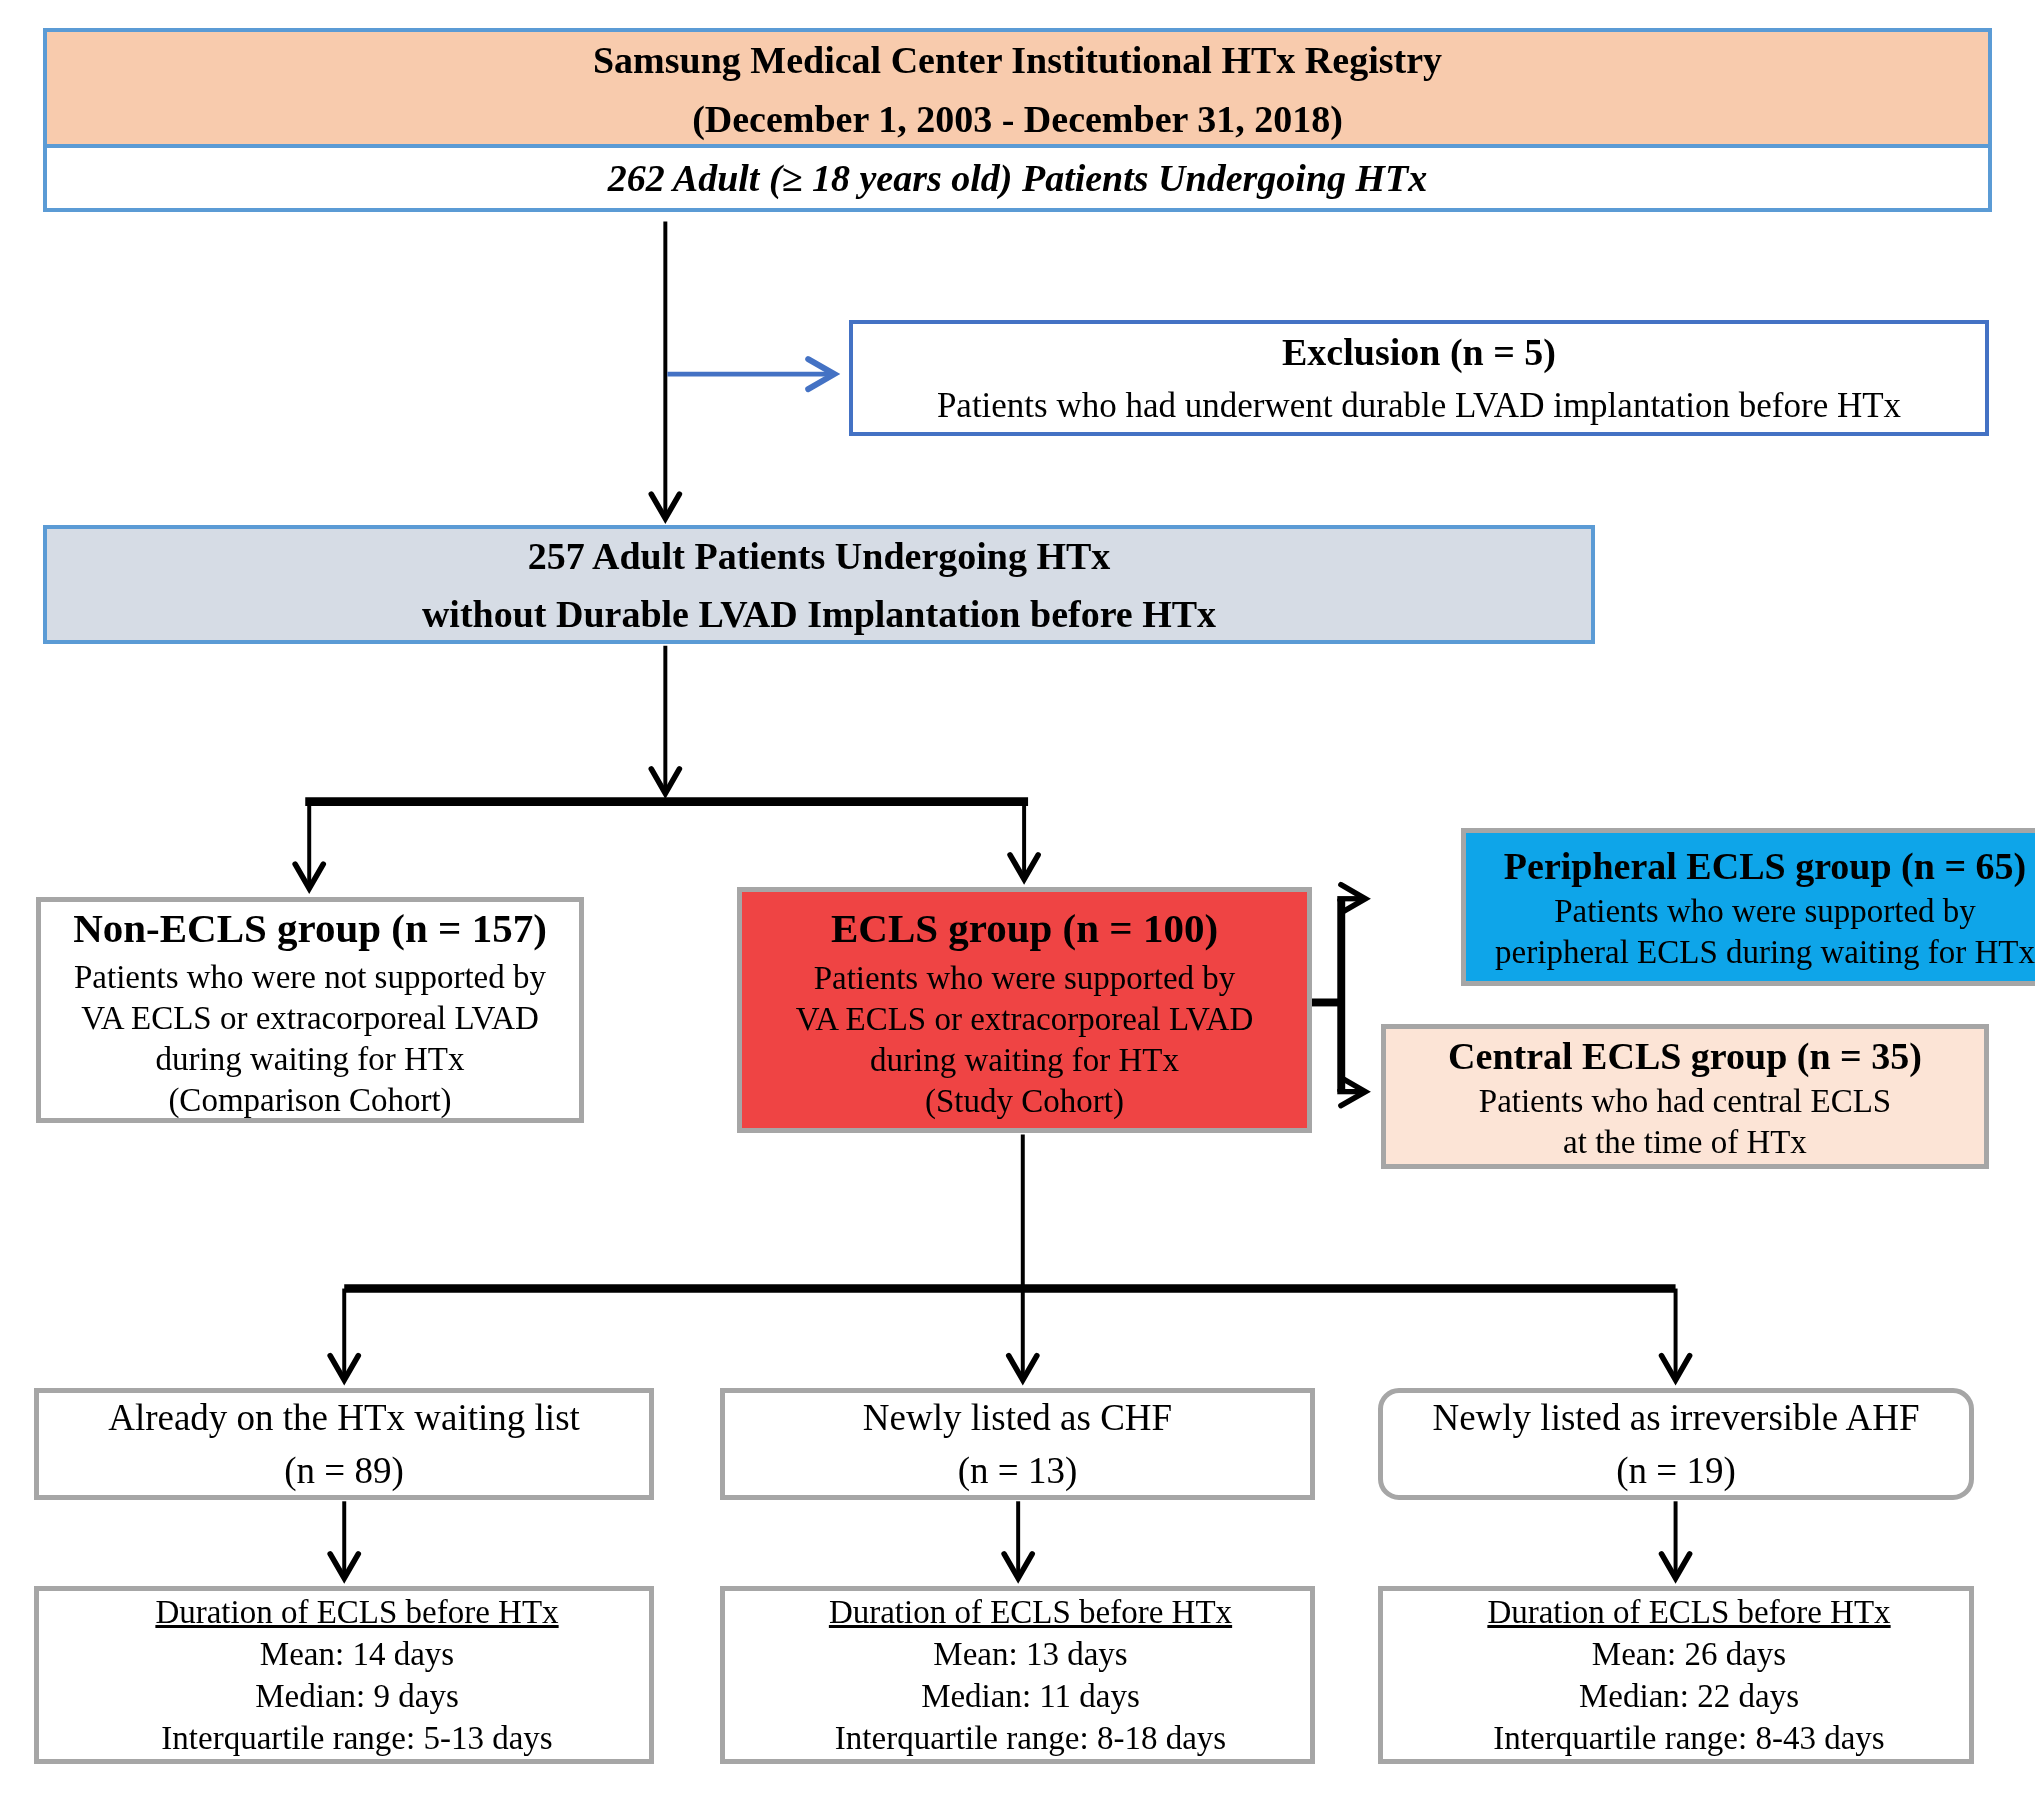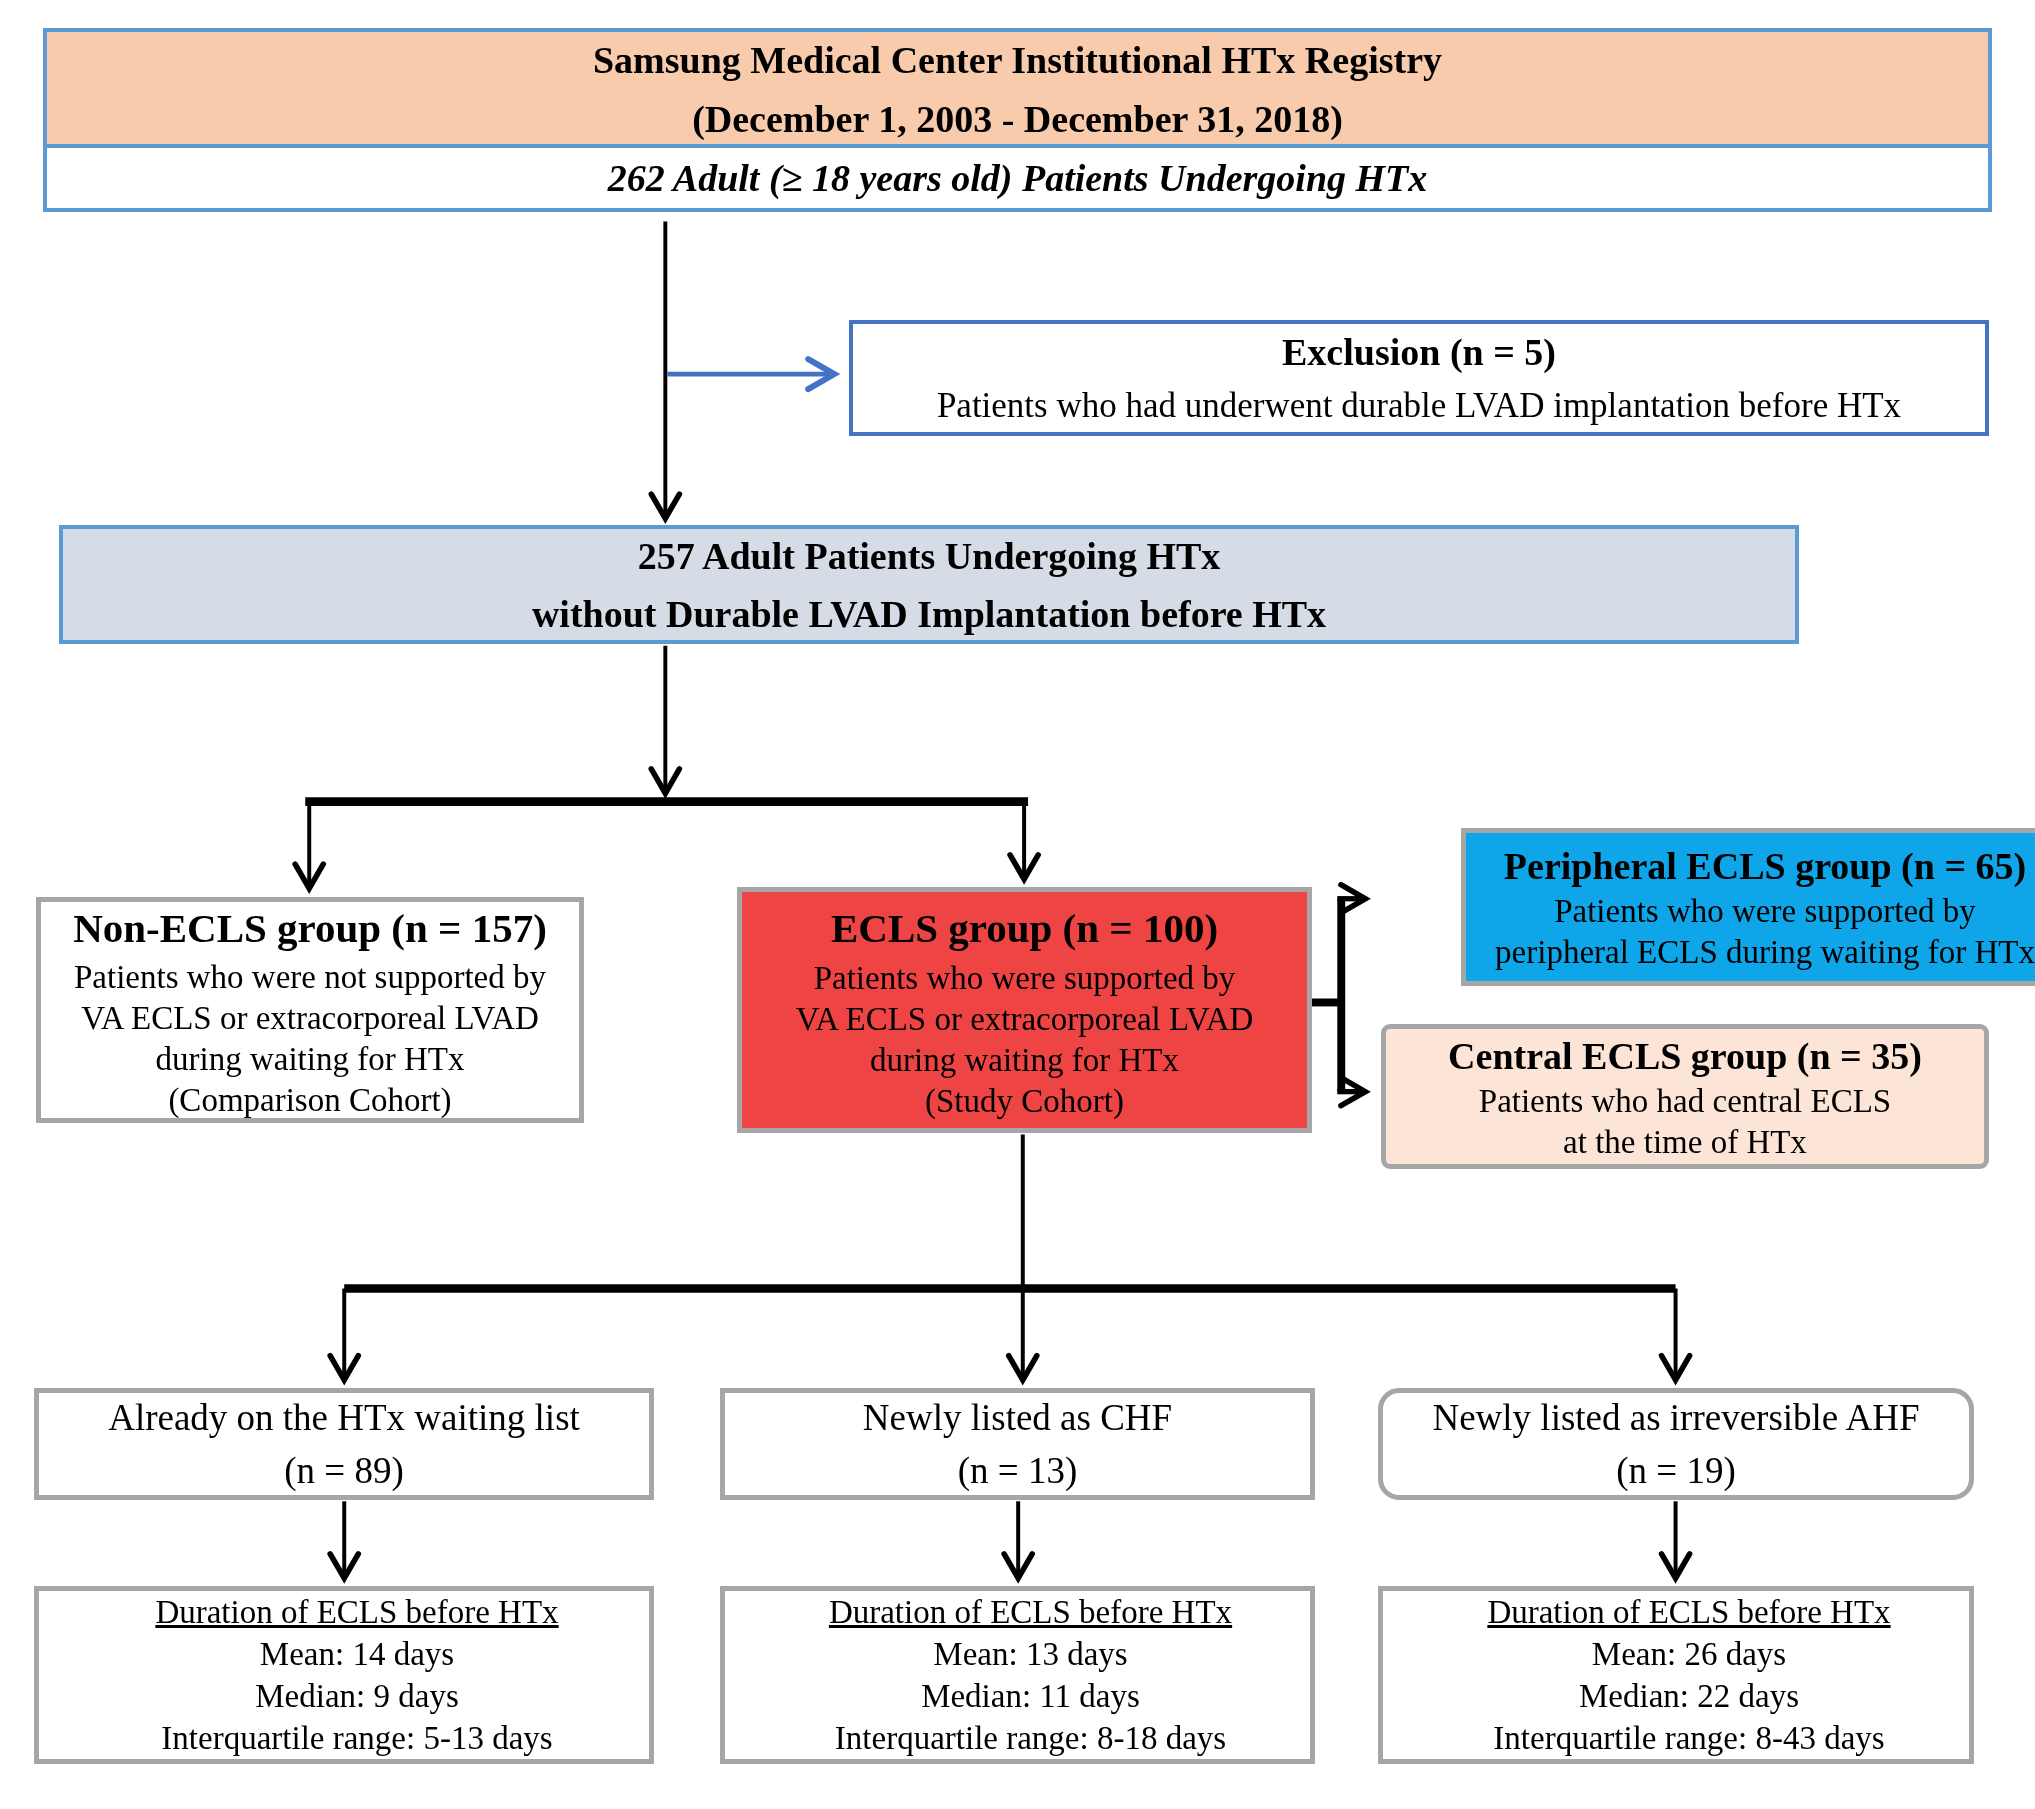--- a/index.html
+++ b/index.html
@@ -29,30 +29,30 @@
   .underline{text-decoration:underline;}
 
   
   .registry{left:43px;top:28px;width:1949px;height:124px;background:#F8CBAD;font-size:38px;font-weight:bold;line-height:59px;}
   
   .adults{left:43px;top:144px;width:1949px;height:68px;font-size:38px;font-weight:bold;line-height:46px;font-style:italic;}
   
   .exclusion{left:849px;top:320px;width:1140px;height:116px;font-size:35px;line-height:52px;}
   .exclusion .ttl{font-size:38px;font-weight:bold;line-height:56px;}
   
-  .nolvad{left:59px;top:525px;width:1740px;height:119px;background:#D6DCE5;font-size:38px;font-weight:bold;line-height:58px;}
+  .nolvad{left:43px;top:525px;width:1552px;height:119px;background:#D6DCE5;font-size:38px;font-weight:bold;line-height:58px;}
   
   .nonecls{left:36px;top:897px;width:548px;height:226px;font-size:33px;line-height:41px;}
   .nonecls .ttl{font-size:41px;font-weight:bold;line-height:57px;}
   
   .ecls{left:737px;top:887px;width:575px;height:246px;background:#ef4444;font-size:33px;line-height:41px;}
   .ecls .ttl{font-size:41px;font-weight:bold;line-height:59px;}
   
   .peripheral{left:1461px;top:828px;width:608px;height:158px;background:#0ea5e9;font-size:33px;line-height:41px;}
-  .central{left:1381px;top:1024px;width:608px;height:145px;background:#FCE4D6;font-size:33px;line-height:41px;border-radius:9px;}
+  .central{left:1381px;top:1024px;width:608px;height:145px;background:#FCE4D6;font-size:33px;line-height:41px;}
   .peripheral .ttl,.central .ttl{font-size:38px;font-weight:bold;line-height:50px;}
   
   .waitlist{left:34px;top:1388px;width:620px;height:112px;font-size:37px;line-height:53px;}
   .chf{left:720px;top:1388px;width:595px;height:112px;font-size:37px;line-height:53px;}
   .ahf{left:1378px;top:1388px;width:596px;height:112px;font-size:37px;line-height:53px;border-radius:21px;}
   
   .dur{font-size:33px;line-height:42px;padding-left:26px;}
   .dur1{left:34px;top:1586px;width:620px;height:178px;}
   .dur2{left:720px;top:1586px;width:595px;height:178px;}
   .dur3{left:1378px;top:1586px;width:596px;height:178px;}

